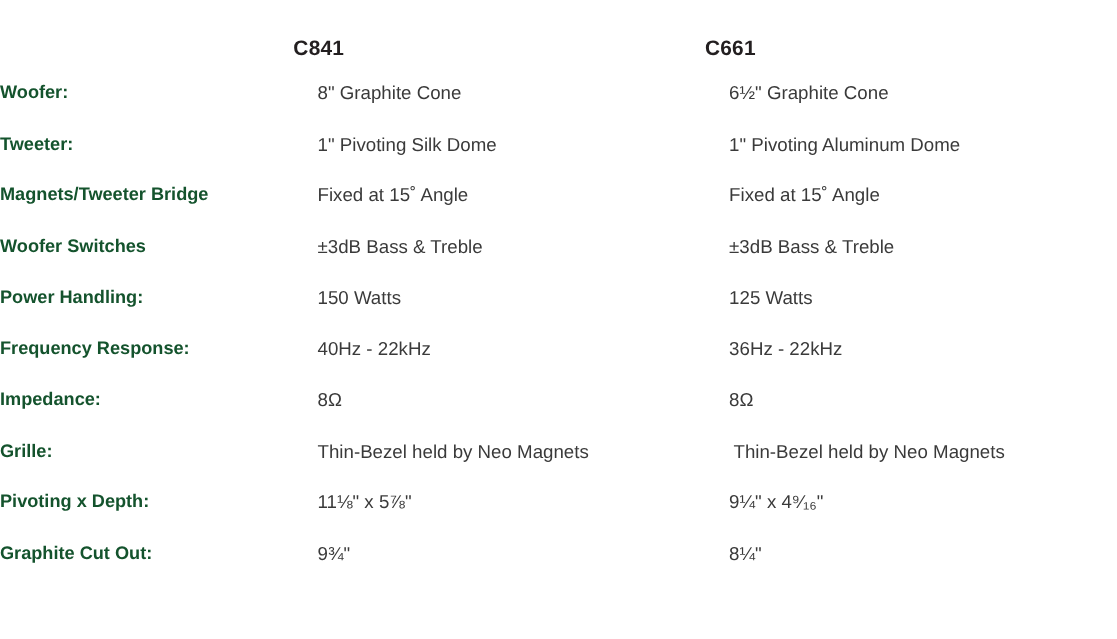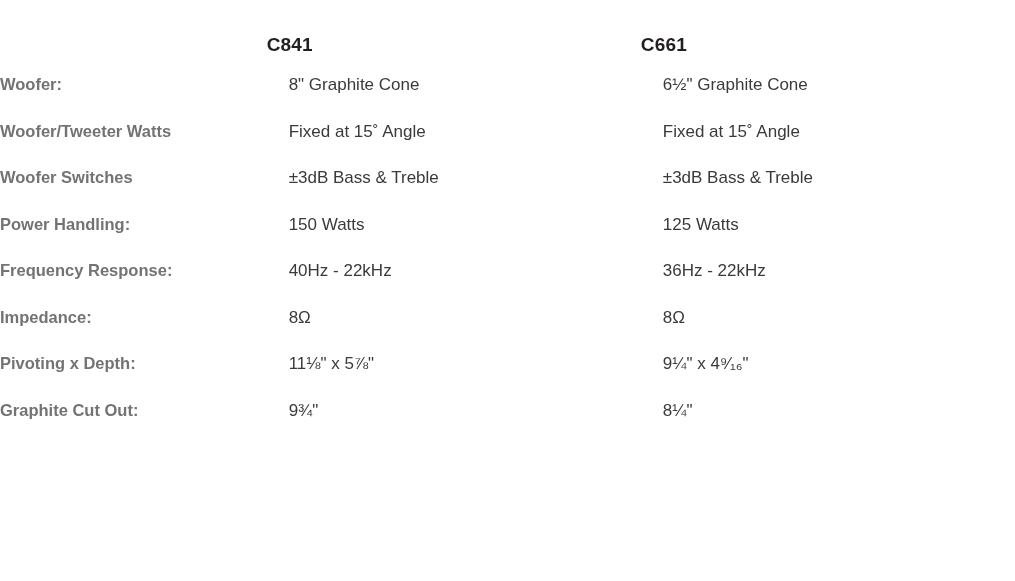--- a/index.html
+++ b/index.html
@@ -38,21 +38,21 @@
     letter-spacing: 0.2px;
     margin-top: 20px;
   }
   .row td {
     height: 46.5px;
     vertical-align: middle;
   }
   .label-cell {
     font-size: 16.5px;
     font-weight: bold;
-    color: #737373;
+    color: #14532d;
     padding-left: 23px;
     line-height: 1.2;
   }
   .value-cell {
     font-size: 17px;
     font-weight: normal;
     color: #3a3a3a;
     line-height: 1.2;
   }
   .value-cell.col-1 { padding-left: 22px; }
@@ -75,21 +75,26 @@
       <th class="model-head">C661</th>
     </tr>
   </thead>
   <tbody>
     <tr class="row">
       <td class="label-cell">Woofer:</td>
       <td class="value-cell col-1">8" Graphite Cone</td>
       <td class="value-cell col-2">6½" Graphite Cone</td>
     </tr>
     <tr class="row">
-      <td class="label-cell">Woofer/Tweeter Watts</td>
+      <td class="label-cell">Tweeter:</td>
+      <td class="value-cell col-1">1" Pivoting Silk Dome</td>
+      <td class="value-cell col-2">1" Pivoting Aluminum Dome</td>
+    </tr>
+    <tr class="row">
+      <td class="label-cell">Magnets/Tweeter Bridge</td>
       <td class="value-cell col-1">Fixed at 15˚ Angle</td>
       <td class="value-cell col-2">Fixed at 15˚ Angle</td>
     </tr>
     <tr class="row">
       <td class="label-cell">Woofer Switches</td>
       <td class="value-cell col-1">±3dB Bass &amp; Treble</td>
       <td class="value-cell col-2">±3dB Bass &amp; Treble</td>
     </tr>
     <tr class="row">
       <td class="label-cell">Power Handling:</td>
@@ -100,20 +105,25 @@
       <td class="label-cell">Frequency Response:</td>
       <td class="value-cell col-1">40Hz - 22kHz</td>
       <td class="value-cell col-2">36Hz - 22kHz</td>
     </tr>
     <tr class="row">
       <td class="label-cell">Impedance:</td>
       <td class="value-cell col-1">8Ω</td>
       <td class="value-cell col-2">8Ω</td>
     </tr>
     <tr class="row">
+      <td class="label-cell">Grille:</td>
+      <td class="value-cell col-1">Thin-Bezel held by Neo Magnets</td>
+      <td class="value-cell col-2 indent">Thin-Bezel held by Neo Magnets</td>
+    </tr>
+    <tr class="row">
       <td class="label-cell">Pivoting x Depth:</td>
       <td class="value-cell col-1">11⅛" x 5⅞"</td>
       <td class="value-cell col-2">9¼" x 4⁹⁄₁₆"</td>
     </tr>
     <tr class="row">
       <td class="label-cell">Graphite Cut Out:</td>
       <td class="value-cell col-1">9¾"</td>
       <td class="value-cell col-2">8¼"</td>
     </tr>
   </tbody>

